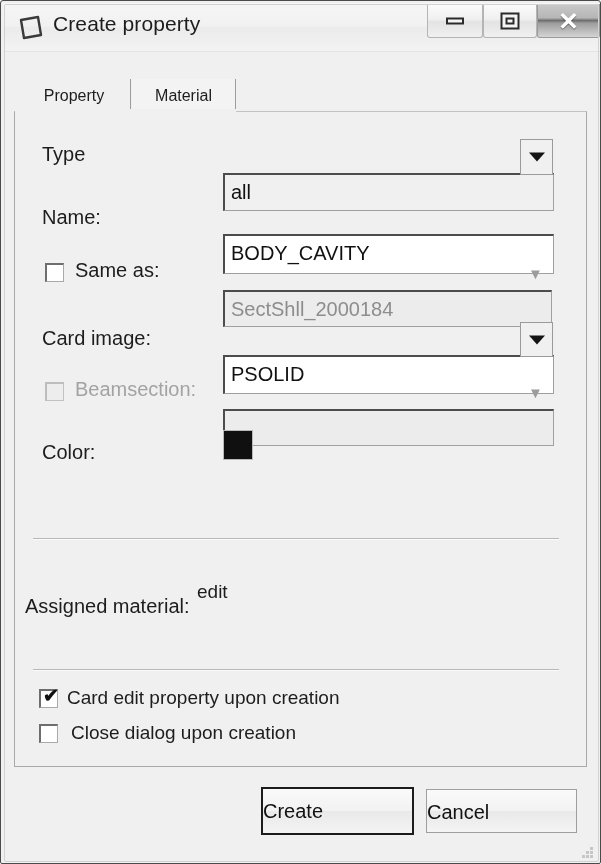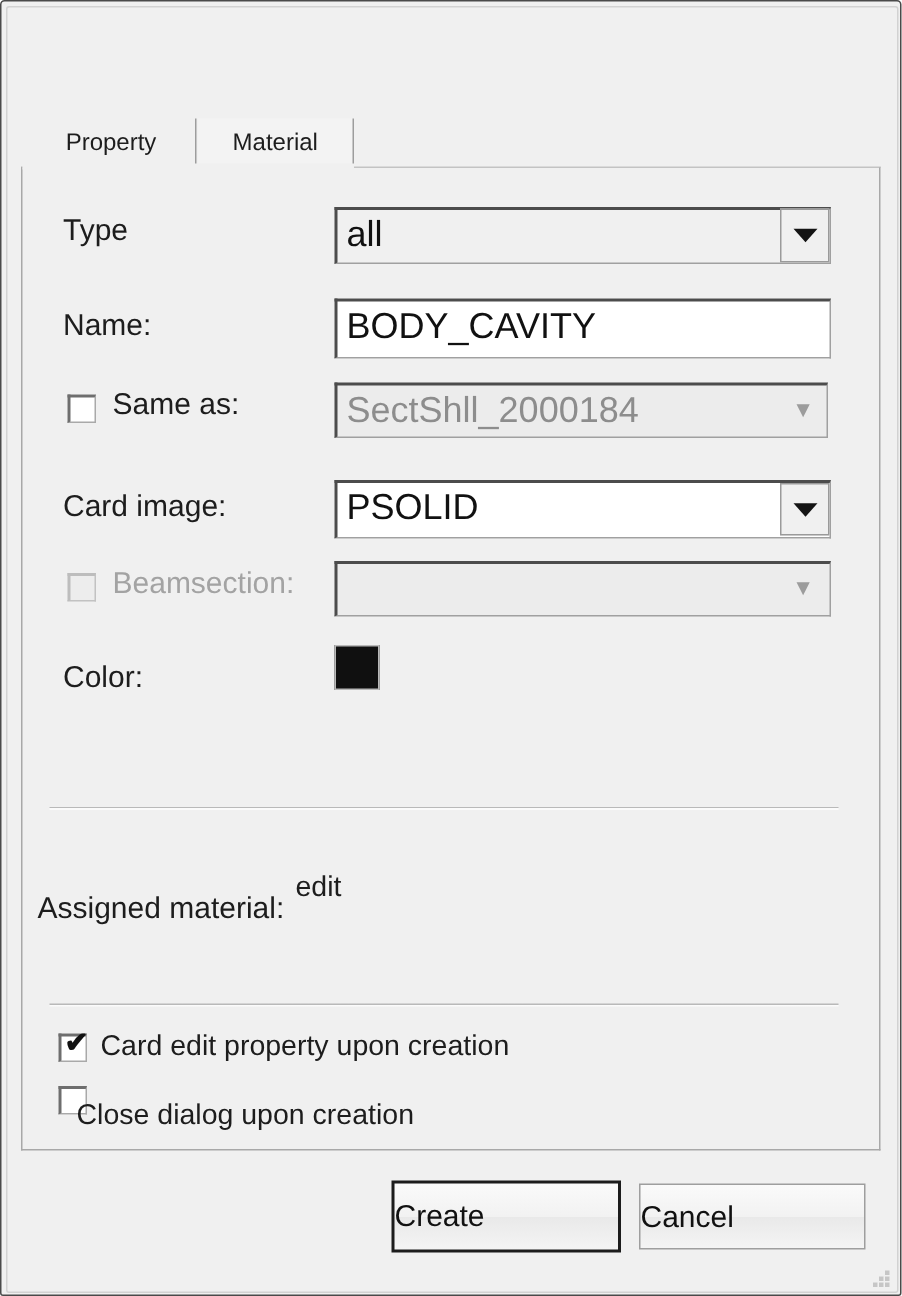--- a/index.html
+++ b/index.html
@@ -166,26 +166,27 @@
   }
   .label.disabled { color: #a3a3a3; }
 
   .field {
     position: absolute;
     box-sizing: border-box;
     border: 1px solid #a0a0a0;
     border-top: 2px solid #4c4c4c;
     border-left: 2px solid #4c4c4c;
     background: #ffffff;
-    font-size: 24px;
+    font-size: 20px;
     color: #111111;
     padding-left: 6px;
     line-height: 34px;
     white-space: nowrap;
     overflow: hidden;
+    margin-top: 35px;
   }
   .field.combo-grey { background: #f0f0f0; }
   .field.disabled   { background: #ececec; color: #8d8d8d; }
 
   .drop-btn {
     position: absolute;
     top: 1px;
     right: 1px;
     width: 34px;
     bottom: 1px;
@@ -300,20 +301,44 @@
     width: 3px; height: 3px;
     background: #a5a5a5;
     display: block;
   }
 </style>
 </head>
 <body>
 
 <div class="window">
 
+  <div class="titlebar">
+
+    <div class="title-icon">
+      <svg width="28" height="26" viewBox="0 0 28 26">
+        <path d="M4 5 L21 2 L24 20 L7 23 Z" fill="none" stroke="#3a3a3a" stroke-width="2.4" stroke-linejoin="round"></path>
+      </svg>
+    </div>
+
+    <div class="title-text">Create property</div>
+
+    <div class="win-btn btn-min">
+      <span class="glyph-min"></span>
+    </div>
+
+    <div class="win-btn btn-max">
+      <span class="glyph-max-outer">
+        <span class="glyph-max-inner"></span>
+      </span>
+    </div>
+
+    <div class="win-btn btn-close">
+      <span class="glyph-close">✕</span>
+    </div>
+  </div>
 
   <div class="tabstrip">
     <div class="tab active tab-property">Property</div>
     <div class="tab tab-material">Material</div>
   </div>
 
   <div class="panel"></div>
   <div class="panel-top-mask"></div>
 
   <div class="label" style="left:41px; top:142px;">Type</div>
@@ -354,21 +379,21 @@
   <div class="assigned-value" style="left:196px; top:580px;">edit</div>
 
   <div class="separator" style="left:32px; top:668px; width:526px;"></div>
 
   <div class="checkbox" style="left:38px; top:688px;">
     <span class="check-mark">✔</span>
   </div>
   <div class="label" style="left:66px; top:686px; font-size:19px;">Card edit property upon creation</div>
 
   <div class="checkbox" style="left:38px; top:723px;"></div>
-  <div class="label" style="left:50px; top:721px; font-size:19px;margin-top:11px;">Close dialog upon creation</div>
+  <div class="label" style="left:70px; top:721px; font-size:19px;">Close dialog upon creation</div>
 
   <div class="action-btn default" style="left:260px; top:786px; width:153px; height:48px;">Create</div>
   <div class="action-btn" style="left:425px; top:788px; width:151px; height:44px;">Cancel</div>
 
   <div class="grip">
     <i style="left:12px; top:8px;"></i>
     <i style="left:8px;  top:8px;"></i>
     <i style="left:4px;  top:8px;"></i>
     <i style="left:12px; top:4px;"></i>
     <i style="left:8px;  top:4px;"></i>

